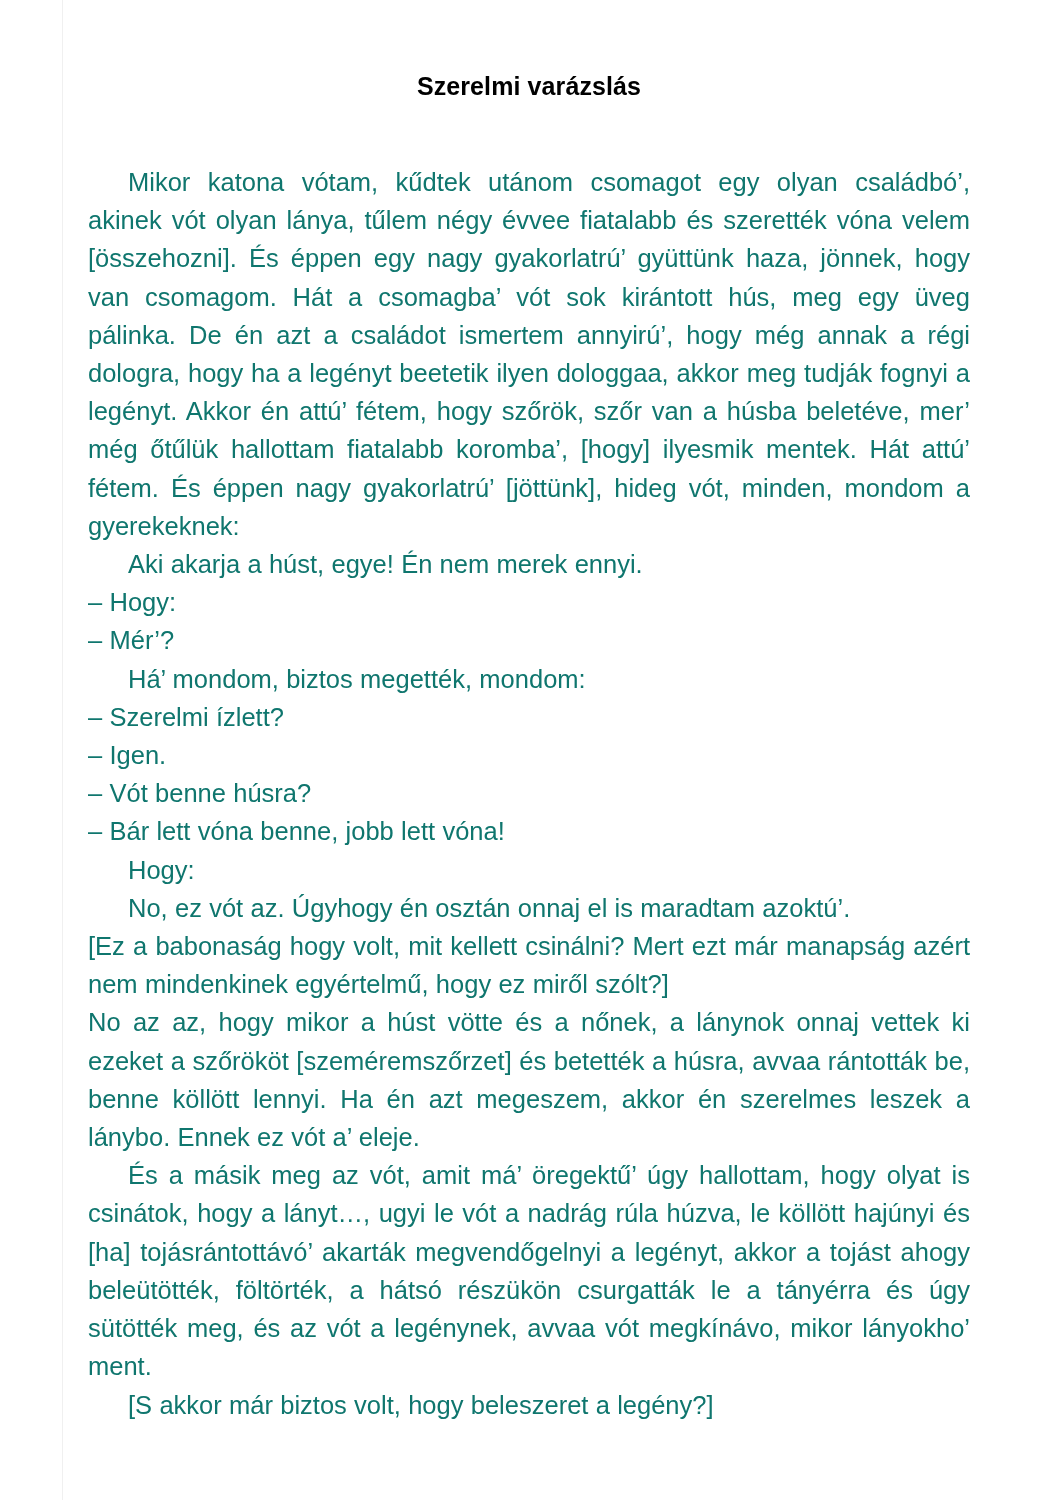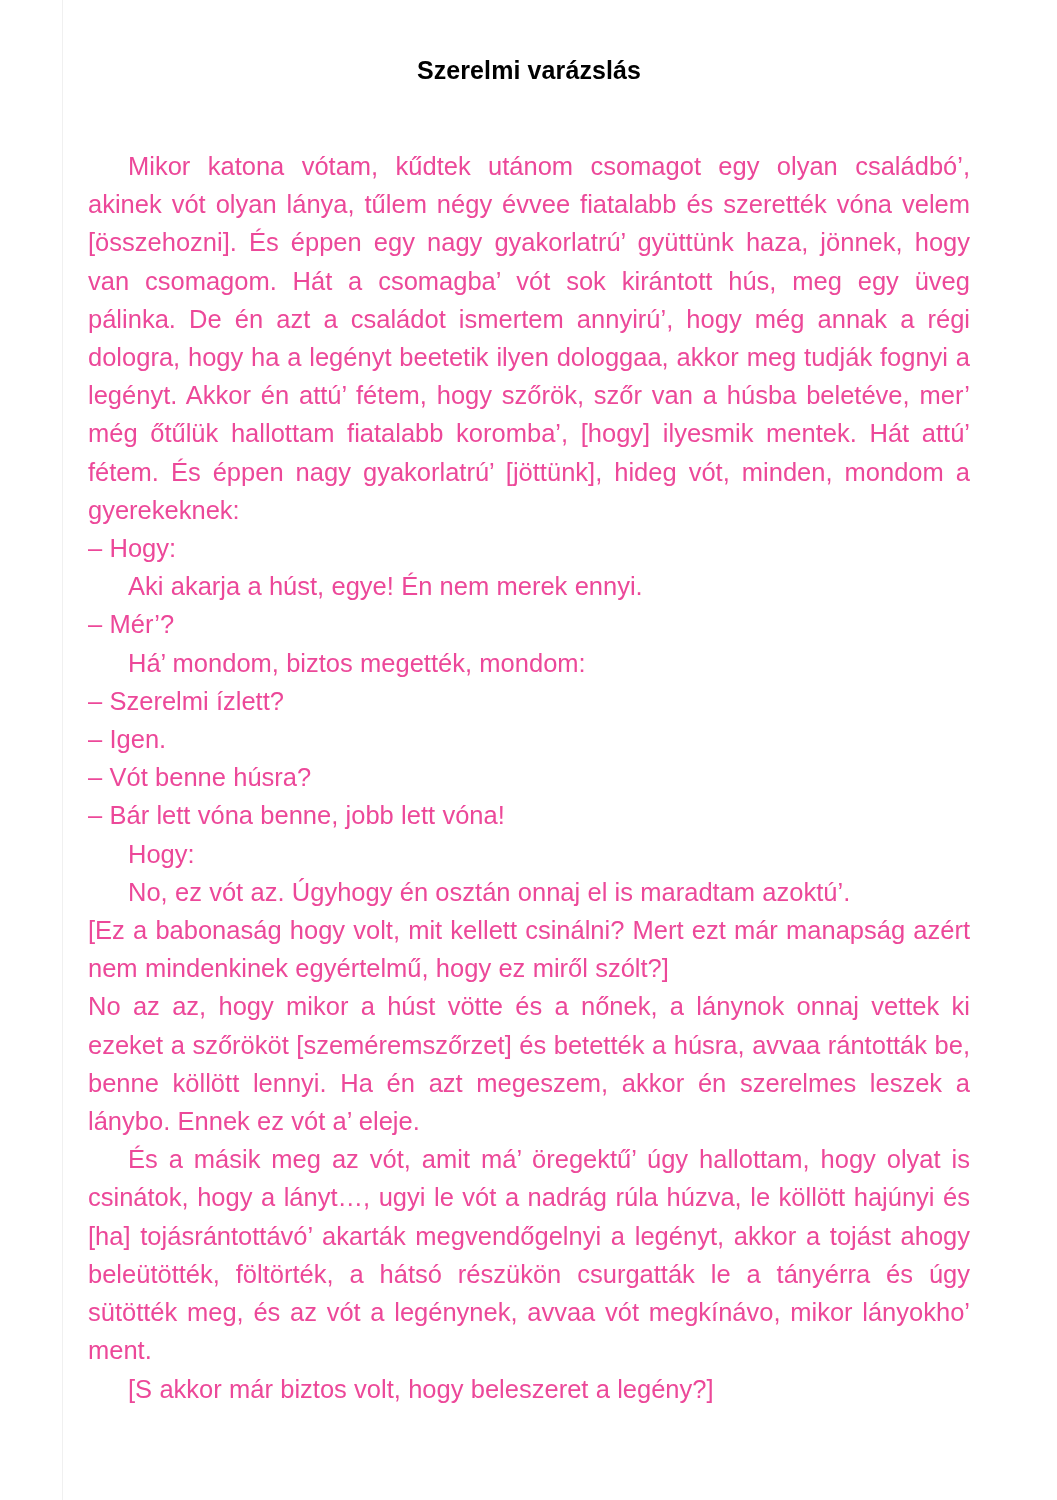--- a/index.html
+++ b/index.html
@@ -24,21 +24,21 @@
     left: 62px;
     top: 0;
     width: 1px;
     height: 1500px;
     background: #f0f0f0;
   }
 
   .content {
     position: absolute;
     left: 88px;
-    top: 0;
+    top: 16px;
     width: 882px;
     box-sizing: border-box;
   }
 
   .doc-title {
     font-family: "Liberation Sans", sans-serif;
     font-weight: bold;
     font-size: 25px;
     line-height: 30px;
     text-align: center;
@@ -49,21 +49,21 @@
   }
 
   .body-block {
     margin-top: 62px;
   }
 
   p.para {
     font-family: "Liberation Sans", sans-serif;
     font-size: 25.5px;
     line-height: 38.2px;
-    color: #ec4899;
+    color: #0f766e;
     margin: 0;
     text-align: justify;
     text-justify: inter-word;
     -webkit-hyphens: none;
     hyphens: none;
     word-spacing: 0.2px;
   }
 
   
   p.indent {
@@ -86,22 +86,22 @@
 <div class="page">
 
   <div class="page-edge-rule"></div>
 
   <div class="content">
 
     <h1 class="doc-title">Szerelmi varázslás</h1>
 
     <div class="body-block">
       <p class="para indent">Mikor katona vótam, kűdtek utánom csomagot egy olyan családbó’, akinek vót olyan lánya, tűlem négy évvee fiatalabb és szerették vóna velem [összehozni]. És éppen egy nagy gyakorlatrú’ gyüttünk haza, jönnek, hogy van csomagom. Hát a csomagba’ vót sok kirántott hús, meg egy üveg pálinka. De én azt a családot ismertem annyirú’, hogy még annak a régi dologra, hogy ha a legényt beetetik ilyen dologgaa, akkor meg tudják fognyi a legényt. Akkor én attú’ fétem, hogy szőrök, szőr van a húsba beletéve, mer’ még őtűlük hallottam fiatalabb koromba’, [hogy] ilyesmik mentek. Hát attú’ fétem. És éppen nagy gyakorlatrú’ [jöttünk], hideg vót, minden, mondom a gyerekeknek:</p>
+      <p class="para indent noJustify">Aki akarja a húst, egye! Én nem merek ennyi.</p>
       <p class="para flush noJustify">– Hogy:</p>
-      <p class="para indent noJustify">Aki akarja a húst, egye! Én nem merek ennyi.</p>
       <p class="para flush noJustify">– Mér’?</p>
       <p class="para indent noJustify">Há’ mondom, biztos megették, mondom:</p>
       <p class="para flush noJustify">– Szerelmi ízlett?</p>
       <p class="para flush noJustify">– Igen.</p>
       <p class="para flush noJustify">– Vót benne húsra?</p>
       <p class="para flush noJustify">– Bár lett vóna benne, jobb lett vóna!</p>
       <p class="para indent noJustify">Hogy:</p>
       <p class="para indent noJustify">No, ez vót az. Úgyhogy én osztán onnaj el is maradtam azoktú’.</p>
       <p class="para flush">[Ez a babonaság hogy volt, mit kellett csinálni? Mert ezt már manapság azért nem mindenkinek egyértelmű, hogy ez miről szólt?]</p>
       <p class="para flush">No az az, hogy mikor a húst vötte és a nőnek, a lánynok onnaj vettek ki ezeket a szőrököt [szeméremszőrzet] és betették a húsra, avvaa rántották be, benne köllött lennyi. Ha én azt megeszem, akkor én szerelmes leszek a lánybo. Ennek ez vót a’ eleje.</p>

